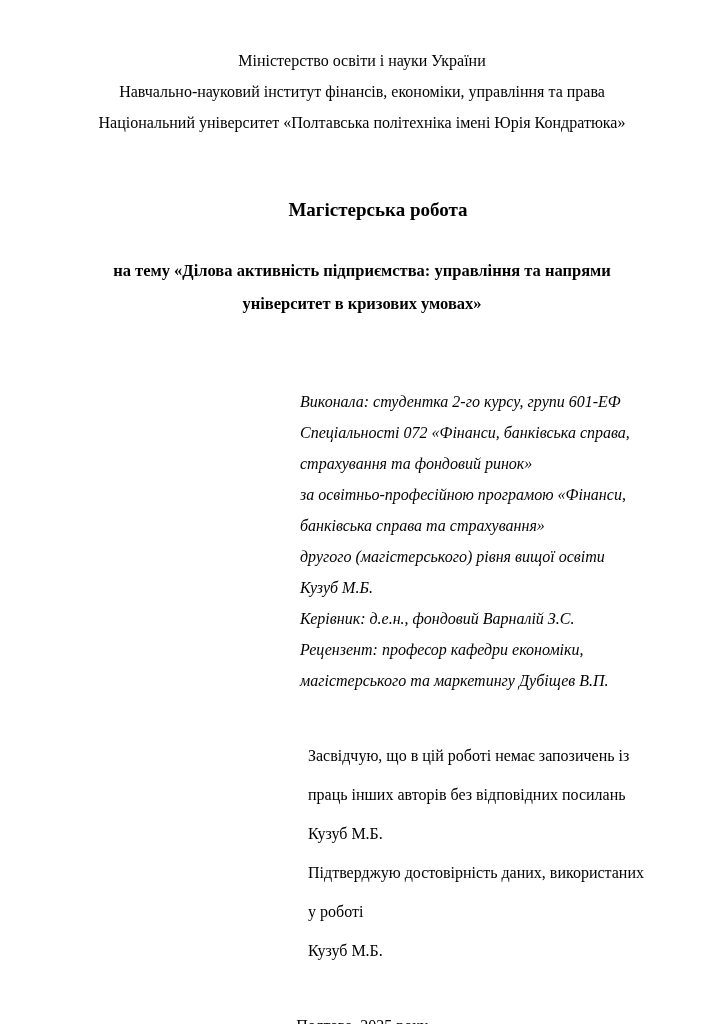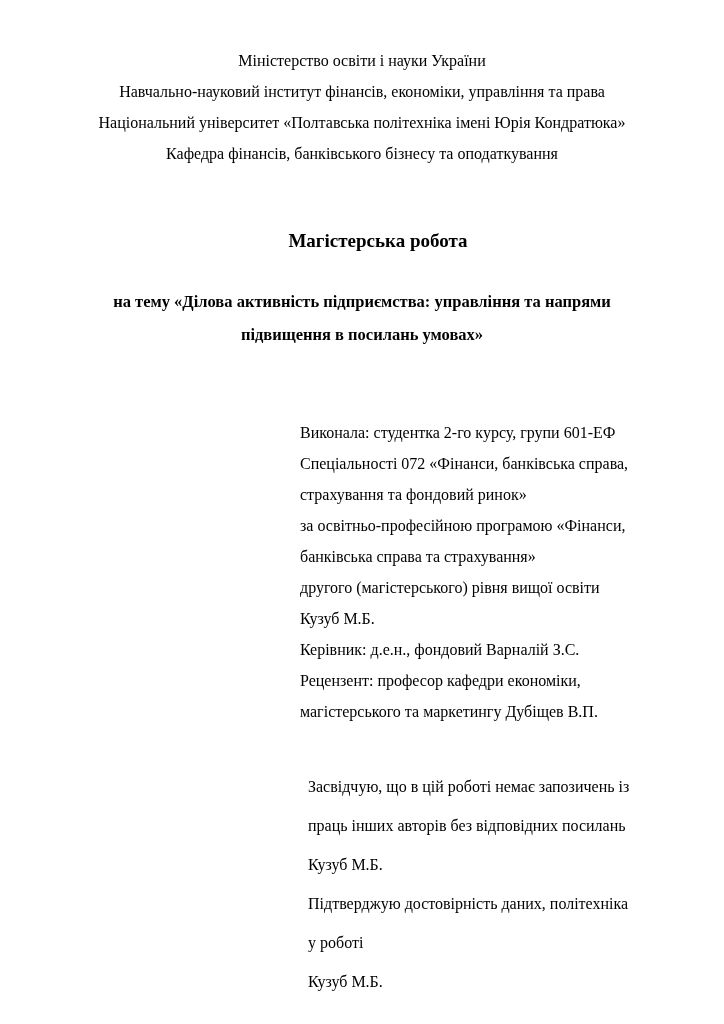--- a/index.html
+++ b/index.html
@@ -43,20 +43,21 @@
   }
   .topic-block p {
     margin: 0;
   }
   .details-block {
     margin-top: 66px;
     margin-left: 300px;
     margin-right: 40px;
     font-size: 16px;
     line-height: 31px;
+    font-style: italic;
   }
   .details-block p {
     margin: 0;
   }
   .declaration-block {
     margin-top: 44px;
     margin-left: 300px;
     margin-right: 40px;
     font-size: 16px;
     line-height: 31px;
@@ -74,47 +75,46 @@
 </style>
 </head>
 <body>
 
 <div class="page">
 
   <div class="header-block">
     <p>Міністерство освіти і науки України</p>
     <p>Навчально-науковий інститут фінансів, економіки, управління та права</p>
     <p>Національний університет «Полтавська політехніка імені Юрія Кондратюка»</p>
-    <p>Кафедра фінансів, банківського бізнесу та оподаткування</p>
   </div>
 
   <p class="doc-title">Магістерська робота</p>
 
   <div class="topic-block">
     <p>на тему «Ділова активність підприємства: управління та напрями</p>
-    <p>підвищення в посилань умовах»</p>
+    <p>університет в кризових умовах»</p>
   </div>
 
   <div class="details-block">
     <p>Виконала: студентка 2-го курсу, групи 601-ЕФ</p>
     <p>Спеціальності 072 «Фінанси, банківська справа,</p>
     <p>страхування та фондовий ринок»</p>
     <p>за освітньо-професійною програмою «Фінанси,</p>
     <p>банківська справа та страхування»</p>
     <p>другого (магістерського) рівня вищої освіти</p>
     <p>Кузуб М.Б.</p>
     <p>Керівник: д.е.н., фондовий Варналій З.С.</p>
     <p>Рецензент: професор кафедри економіки,</p>
     <p>магістерського та маркетингу Дубіщев В.П.</p>
   </div>
 
   <div class="declaration-block">
     <p>Засвідчую, що в цій роботі немає запозичень із</p>
     <p>праць інших авторів без відповідних посилань</p>
     <p>Кузуб М.Б.</p>
-    <p>Підтверджую достовірність даних, політехніка</p>
+    <p>Підтверджую достовірність даних, використаних</p>
     <p>у роботі</p>
     <p>Кузуб М.Б.</p>
   </div>
 
   <p class="footer-line">Полтава, 2025 року</p>
 
 </div>
 
 </body></html>

